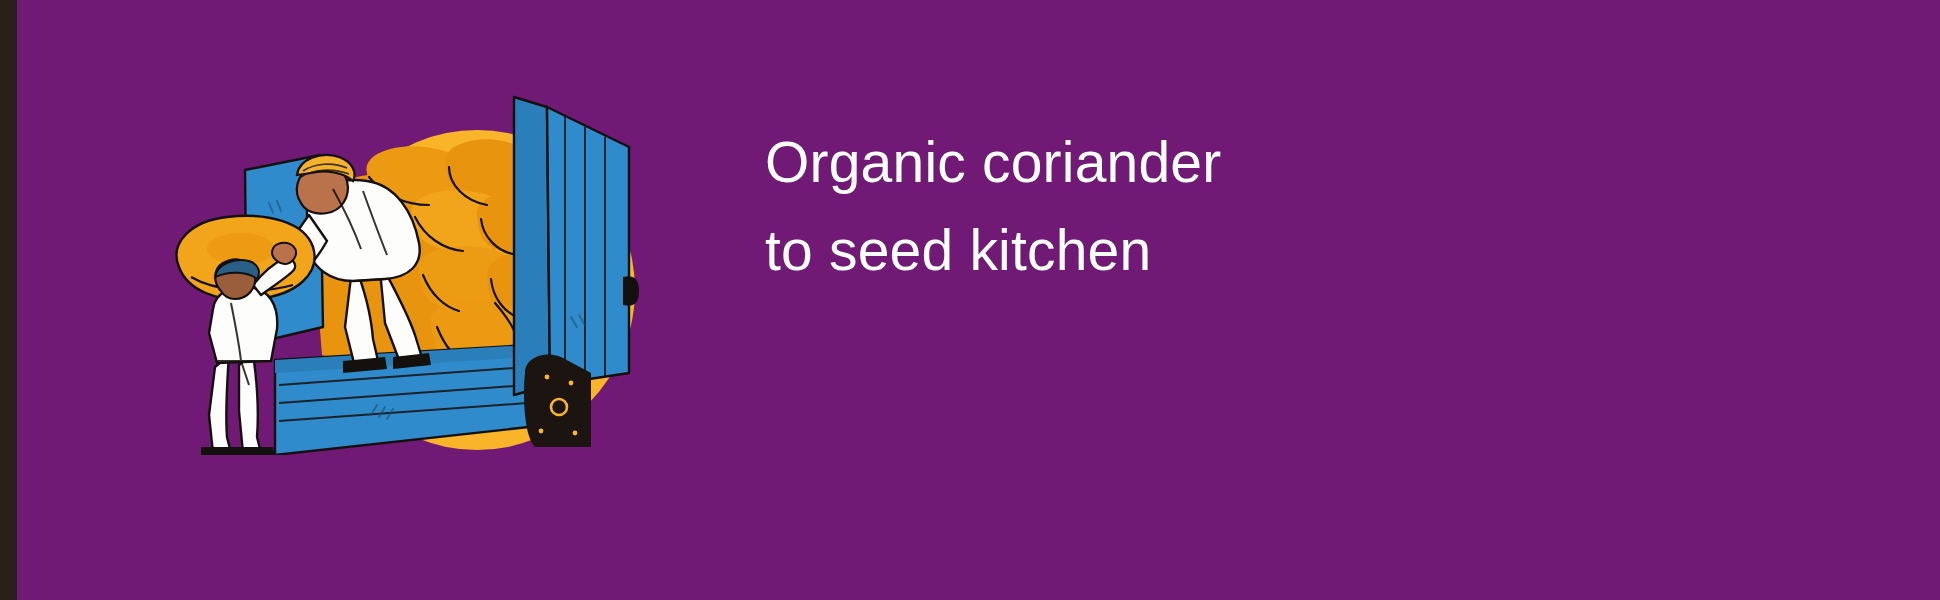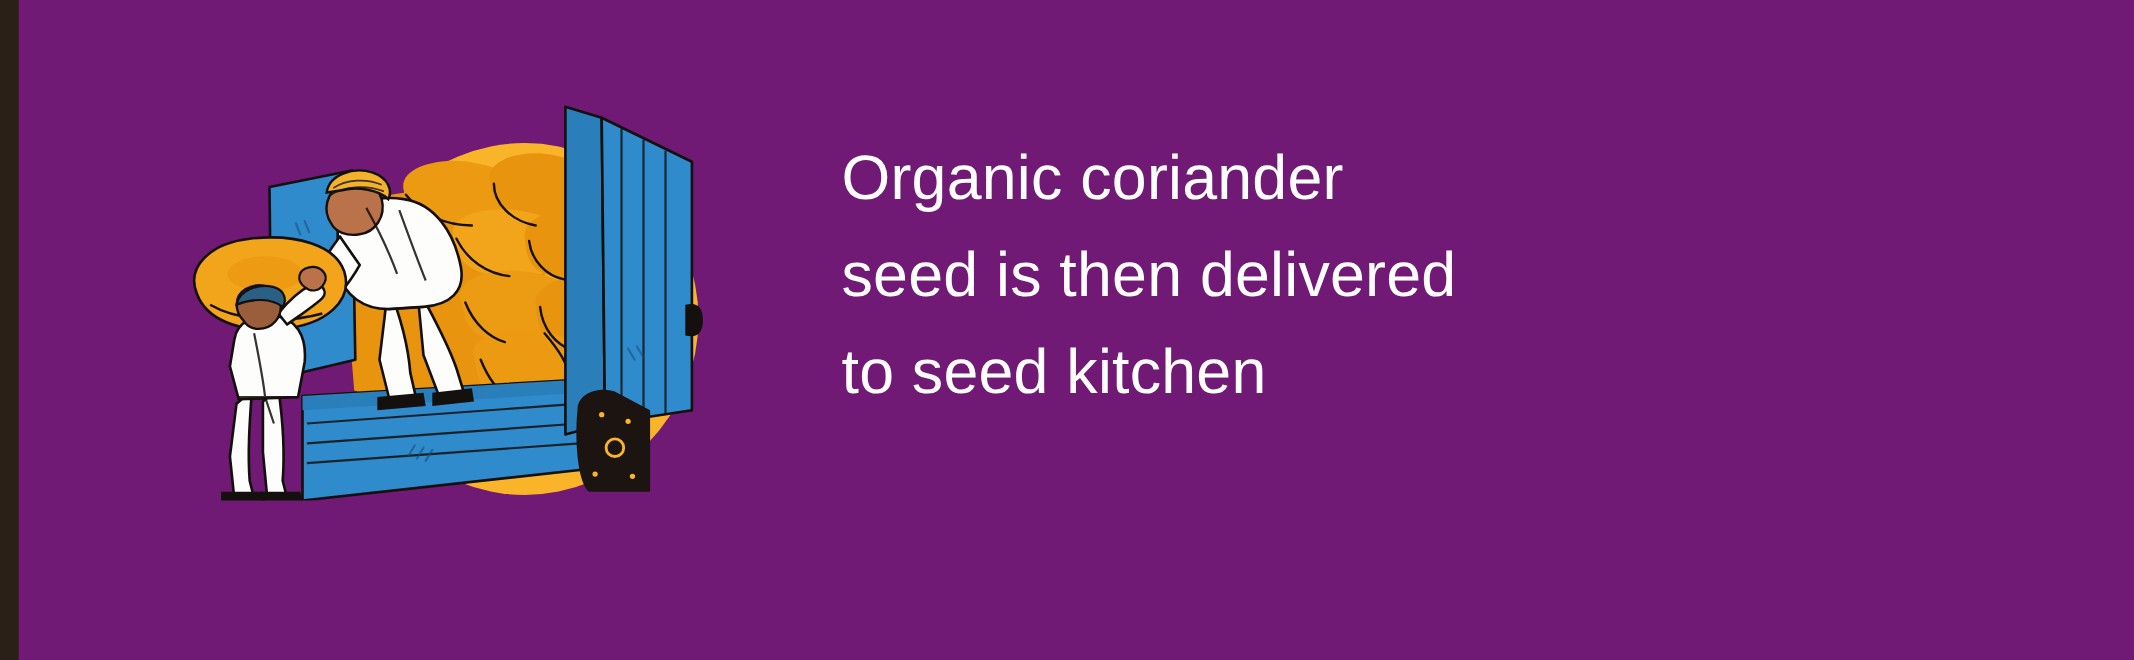--- a/index.html
+++ b/index.html
@@ -188,17 +188,16 @@
         <path d="M214 360 L220 350"></path>
         <path d="M222 362 L228 352"></path>
         <path d="M230 364 L236 354"></path>
       </g>
 
     </svg>
   </div>
 
   <div id="headline-block">
     <div class="headline-line">Organic coriander</div>
-    <div class="headline-line">seed is then delivered</div>
     <div class="headline-line">to seed kitchen</div>
   </div>
 
 </div>
 
 </body></html>

